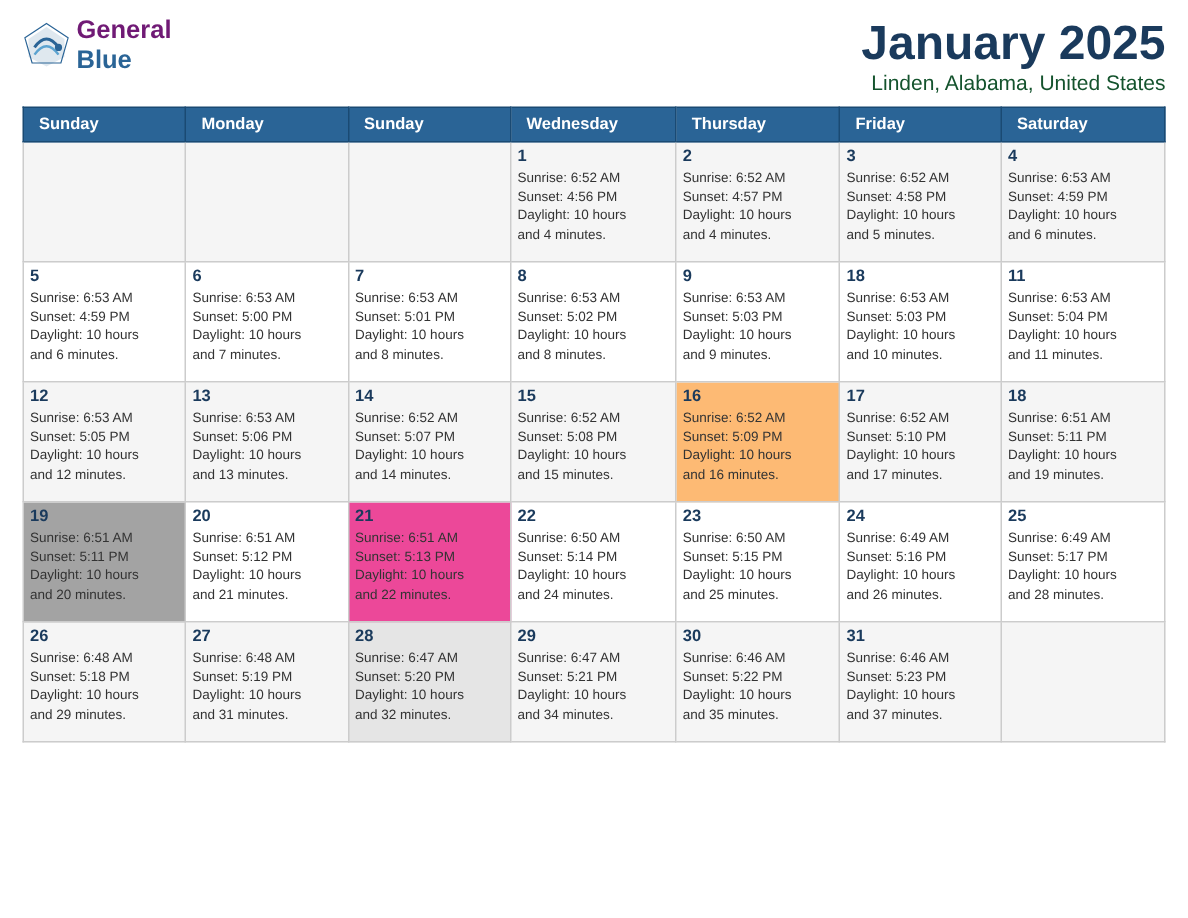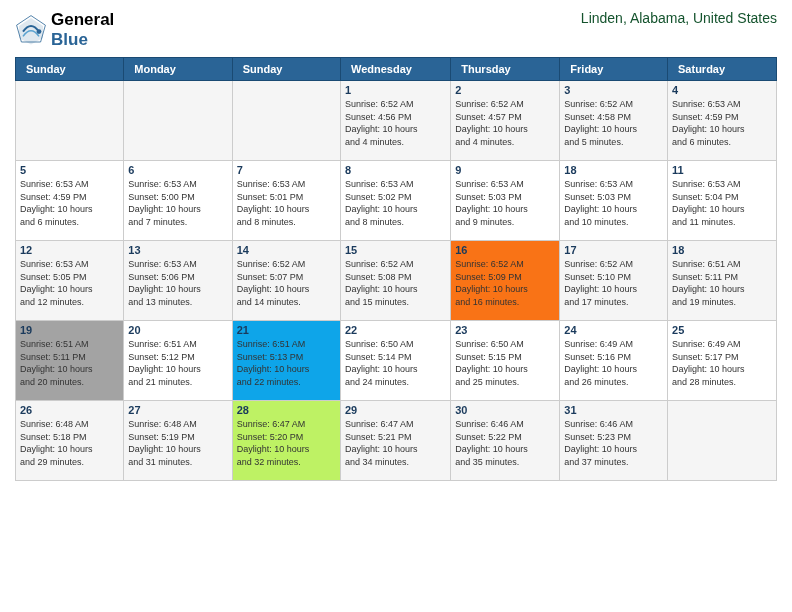--- a/index.html
+++ b/index.html
@@ -93,25 +93,26 @@
   <div class="header">
     <div class="logo">
       <svg class="logo-icon" viewBox="0 0 40 40">
         <polygon points="20,5 35,15 35,30 20,38 5,30 5,15" fill="#2a6496" opacity="0.15"></polygon>
         <polygon points="20,2 38,14 32,35 8,35 2,14" fill="none" stroke="#2a6496" stroke-width="1"></polygon>
         <path d="M10,22 Q20,8 30,22" fill="none" stroke="#2a6496" stroke-width="2.5"></path>
         <path d="M10,28 Q20,14 30,28" fill="none" stroke="#5ba3d0" stroke-width="2"></path>
         <circle cx="30" cy="22" r="3" fill="#2a6496"></circle>
       </svg>
       <div>
-        <div style="font-size:17px;font-weight:bold;color:#000000;line-height:1.15">General</div>
+        <div style="font-size:17px;font-weight:bold;color:#701a75;line-height:1.15">General</div>
         <div style="font-size:17px;font-weight:bold;color:#2a6496;line-height:1.15">Blue</div>
       </div>
     </div>
     <div class="title-area">
+      <div class="month-title">January 2025</div>
       <div class="location">Linden, Alabama, United States</div>
     </div>
   </div>
 
   <table class="calendar">
     <thead>
       <tr>
         <th>Sunday</th>
         <th>Monday</th>
         <th>Sunday</th>
@@ -183,21 +184,21 @@
             <div class="day-info">Sunrise: 6:53 AM<br>Sunset: 5:06 PM<br>Daylight: 10 hours<br>and 13 minutes.</div>
           </td>
           <td style="background: rgb(245, 245, 245);">
             <span class="day-num">14</span>
             <div class="day-info">Sunrise: 6:52 AM<br>Sunset: 5:07 PM<br>Daylight: 10 hours<br>and 14 minutes.</div>
           </td>
           <td style="background: rgb(245, 245, 245);">
             <span class="day-num">15</span>
             <div class="day-info">Sunrise: 6:52 AM<br>Sunset: 5:08 PM<br>Daylight: 10 hours<br>and 15 minutes.</div>
           </td>
-          <td style="background: #f97316;">
+          <td style="background: #fdba74;">
             <span class="day-num">16</span>
             <div class="day-info">Sunrise: 6:52 AM<br>Sunset: 5:09 PM<br>Daylight: 10 hours<br>and 16 minutes.</div>
           </td>
           <td style="background: rgb(245, 245, 245);">
             <span class="day-num">17</span>
             <div class="day-info">Sunrise: 6:52 AM<br>Sunset: 5:10 PM<br>Daylight: 10 hours<br>and 17 minutes.</div>
           </td>
           <td style="background: rgb(245, 245, 245);">
             <span class="day-num">18</span>
             <div class="day-info">Sunrise: 6:51 AM<br>Sunset: 5:11 PM<br>Daylight: 10 hours<br>and 19 minutes.</div>
@@ -205,21 +206,21 @@
         </tr>
         <tr>
           <td style="background: #a3a3a3;">
             <span class="day-num">19</span>
             <div class="day-info">Sunrise: 6:51 AM<br>Sunset: 5:11 PM<br>Daylight: 10 hours<br>and 20 minutes.</div>
           </td>
           <td style="background: rgb(255, 255, 255);">
             <span class="day-num">20</span>
             <div class="day-info">Sunrise: 6:51 AM<br>Sunset: 5:12 PM<br>Daylight: 10 hours<br>and 21 minutes.</div>
           </td>
-          <td style="background: #0ea5e9;">
+          <td style="background: #ec4899;">
             <span class="day-num">21</span>
             <div class="day-info">Sunrise: 6:51 AM<br>Sunset: 5:13 PM<br>Daylight: 10 hours<br>and 22 minutes.</div>
           </td>
           <td style="background: rgb(255, 255, 255);">
             <span class="day-num">22</span>
             <div class="day-info">Sunrise: 6:50 AM<br>Sunset: 5:14 PM<br>Daylight: 10 hours<br>and 24 minutes.</div>
           </td>
           <td style="background: rgb(255, 255, 255);">
             <span class="day-num">23</span>
             <div class="day-info">Sunrise: 6:50 AM<br>Sunset: 5:15 PM<br>Daylight: 10 hours<br>and 25 minutes.</div>
@@ -235,21 +236,21 @@
         </tr>
         <tr>
           <td style="background: rgb(245, 245, 245);">
             <span class="day-num">26</span>
             <div class="day-info">Sunrise: 6:48 AM<br>Sunset: 5:18 PM<br>Daylight: 10 hours<br>and 29 minutes.</div>
           </td>
           <td style="background: rgb(245, 245, 245);">
             <span class="day-num">27</span>
             <div class="day-info">Sunrise: 6:48 AM<br>Sunset: 5:19 PM<br>Daylight: 10 hours<br>and 31 minutes.</div>
           </td>
-          <td style="background: #bef264;">
+          <td style="background: #e5e5e5;">
             <span class="day-num">28</span>
             <div class="day-info">Sunrise: 6:47 AM<br>Sunset: 5:20 PM<br>Daylight: 10 hours<br>and 32 minutes.</div>
           </td>
           <td style="background: rgb(245, 245, 245);">
             <span class="day-num">29</span>
             <div class="day-info">Sunrise: 6:47 AM<br>Sunset: 5:21 PM<br>Daylight: 10 hours<br>and 34 minutes.</div>
           </td>
           <td style="background: rgb(245, 245, 245);">
             <span class="day-num">30</span>
             <div class="day-info">Sunrise: 6:46 AM<br>Sunset: 5:22 PM<br>Daylight: 10 hours<br>and 35 minutes.</div>

